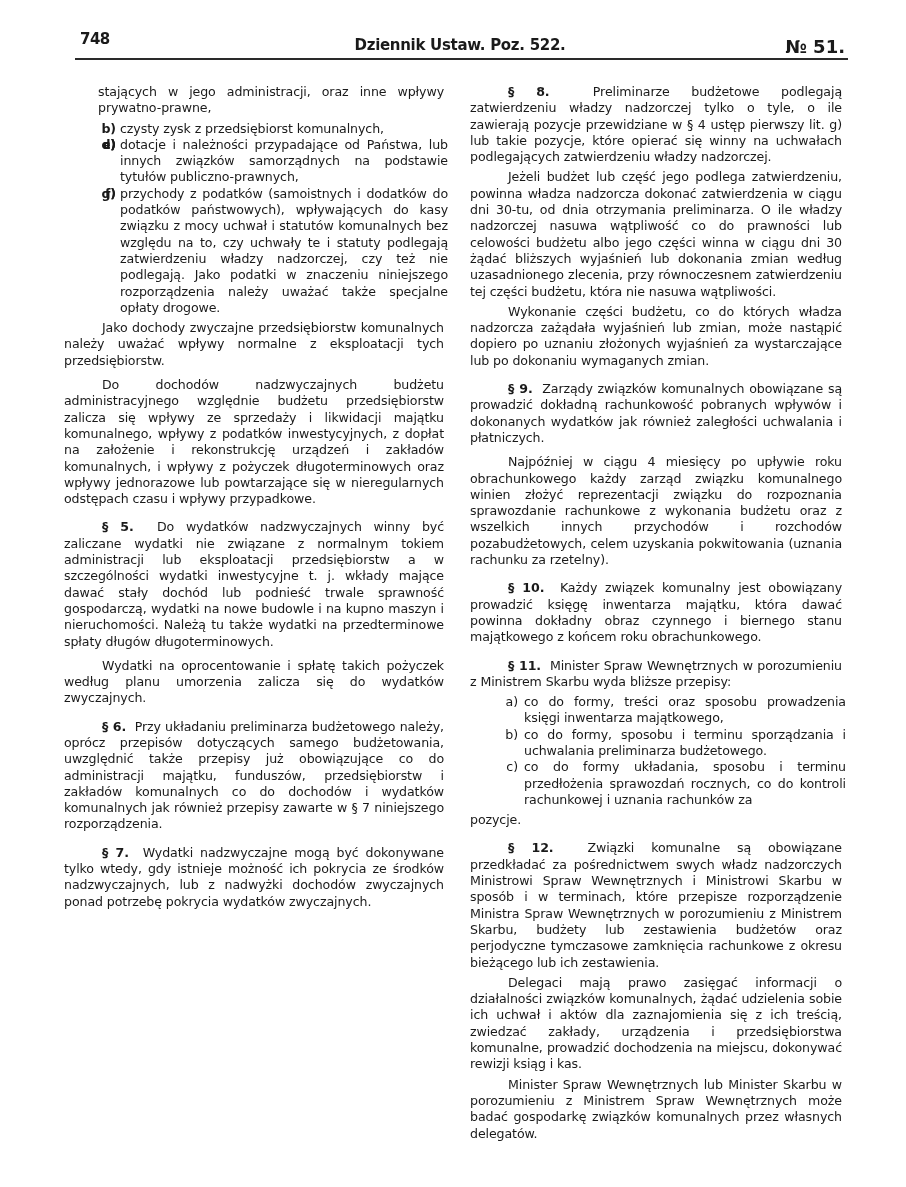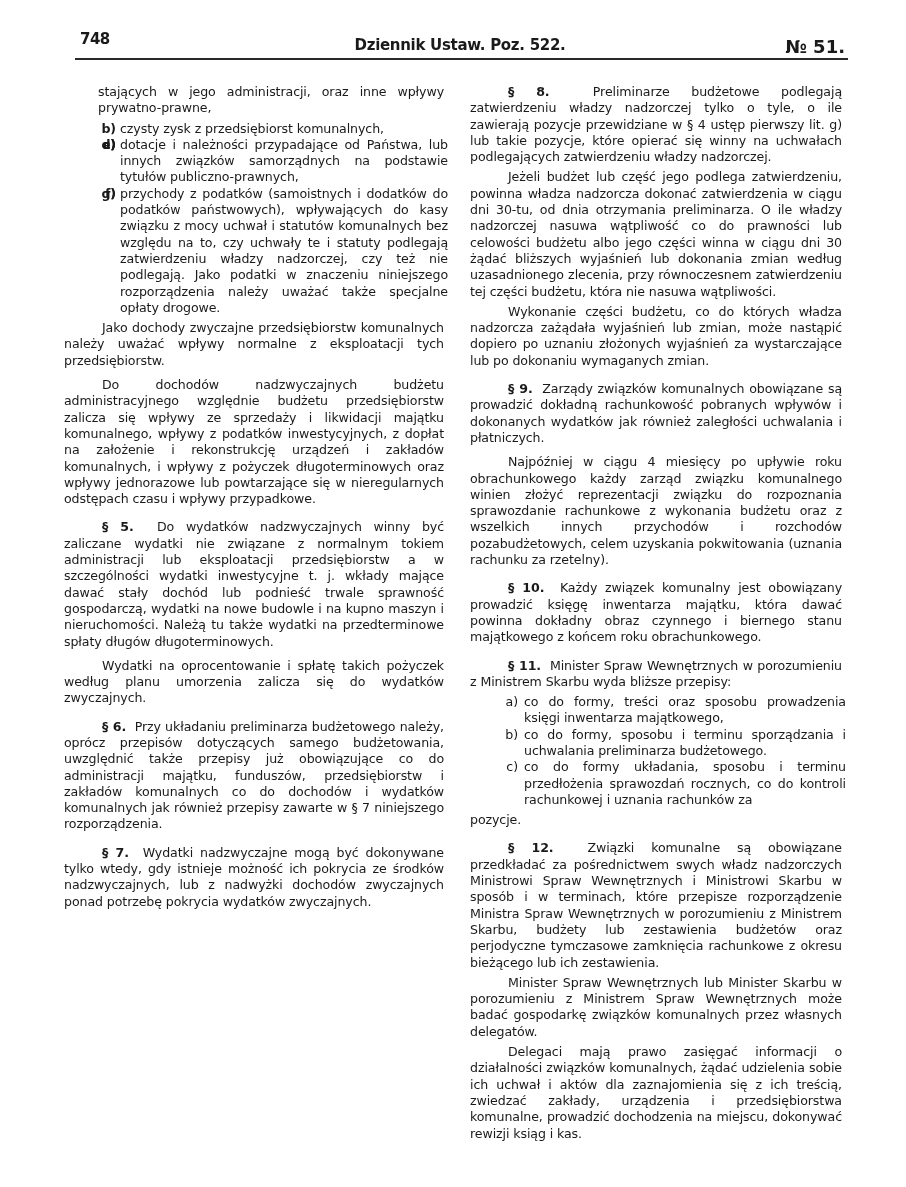--- a/index.html
+++ b/index.html
@@ -92,15 +92,15 @@
     <span class="lbl">b)</span>
     <span class="last">co do formy, sposobu i terminu sporządzania i uchwalania preliminarza budżetowego.</span>
   </div>
   <div class="rli">
     <span class="lbl">c)</span>
     <span>co do formy układania, sposobu i terminu przedłożenia sprawozdań rocznych, co do kontroli rachunkowej i uznania rachunków za</span>
   </div>
   <p class="p">pozycje.</p>
 
   <p class="p ind last gap2"><span class="sec">§ 12.</span>&nbsp;&nbsp;<span>Związki komunalne są obowiązane przedkładać za pośrednictwem swych władz nadzorczych Ministrowi Spraw Wewnętrznych i Ministrowi Skarbu w sposób i w terminach, które przepisze rozporządzenie Ministra Spraw Wewnętrznych w porozumieniu z Ministrem Skarbu, budżety lub zestawienia budżetów oraz perjodyczne tymczasowe zamknięcia rachunkowe z okresu bieżącego lub ich zestawienia.</span></p>
+  <p class="p ind last">Delegaci mają prawo zasięgać informacji o działalności związków komunalnych, żądać udzielenia sobie ich uchwał i aktów dla zaznajomienia się z ich treścią, zwiedzać zakłady, urządzenia i przedsiębiorstwa komunalne, prowadzić dochodzenia na miejscu, dokonywać rewizji ksiąg i kas.</p>
   <p class="p ind last">Minister Spraw Wewnętrznych lub Minister Skarbu w porozumieniu z Ministrem Spraw Wewnętrznych może badać gospodarkę związków komunalnych przez własnych delegatów.</p>
-  <p class="p ind last">Delegaci mają prawo zasięgać informacji o działalności związków komunalnych, żądać udzielenia sobie ich uchwał i aktów dla zaznajomienia się z ich treścią, zwiedzać zakłady, urządzenia i przedsiębiorstwa komunalne, prowadzić dochodzenia na miejscu, dokonywać rewizji ksiąg i kas.</p>
 </div>
 
 </body></html>

